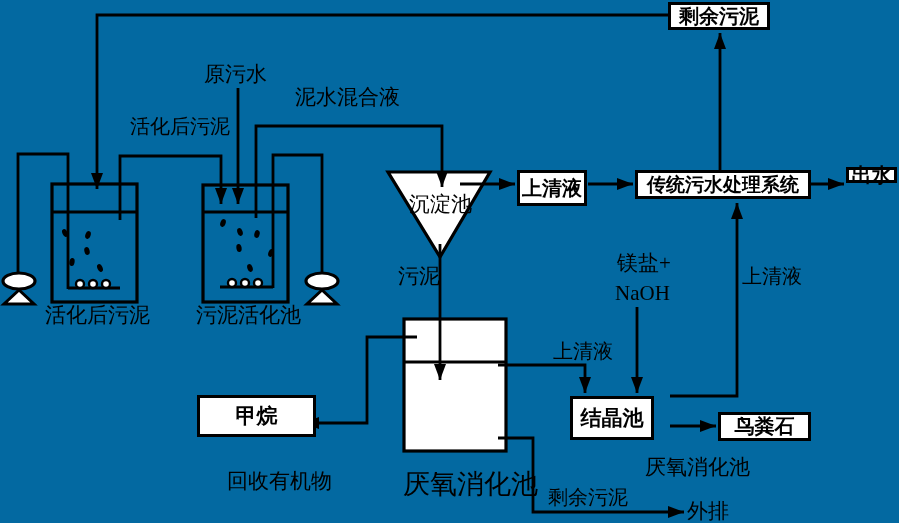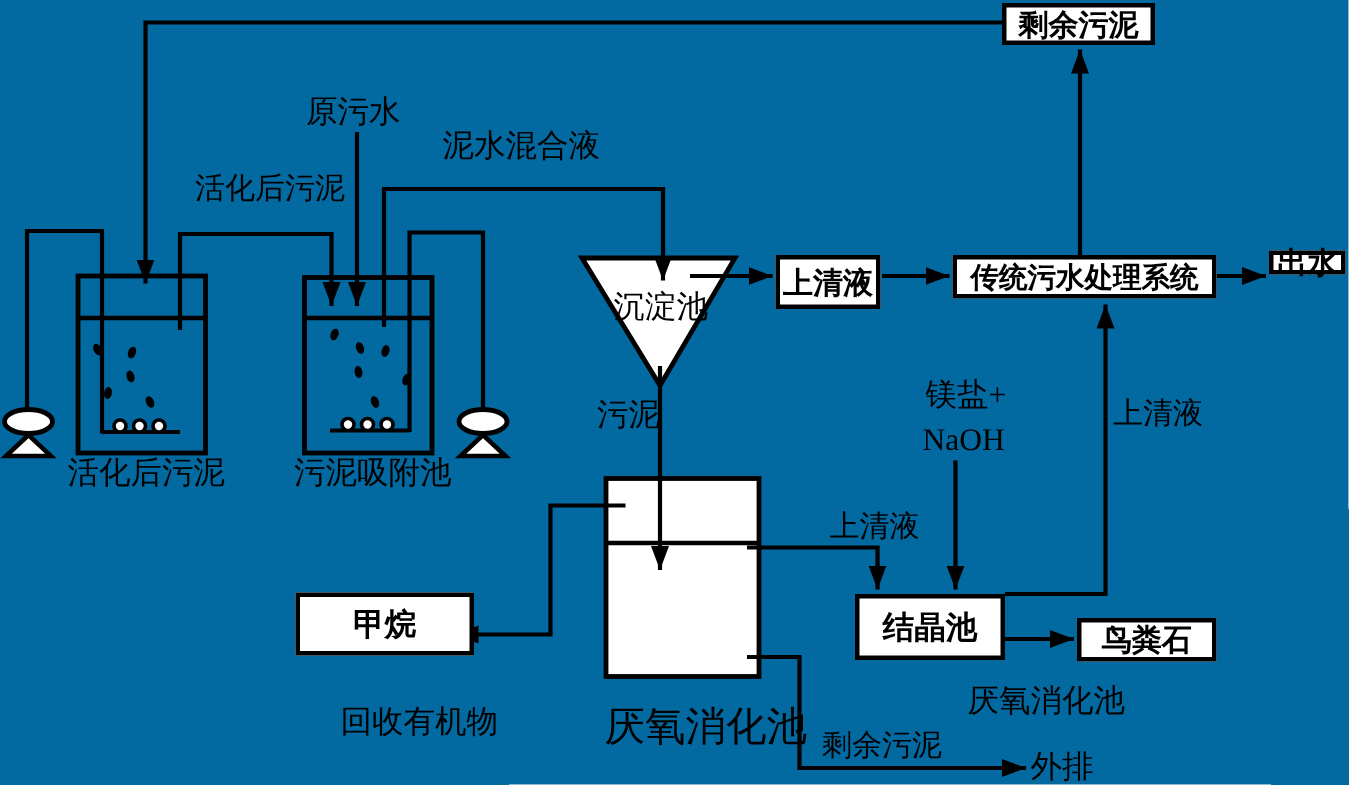--- a/index.html
+++ b/index.html
@@ -91,28 +91,28 @@
     <polyline points="670,396 737,396 737,203" fill="none" stroke="#000" stroke-width="2.8" marker-end="url(#arw)"></polyline>
     <polyline points="670,426 716,426" fill="none" stroke="#000" stroke-width="2.8" marker-end="url(#arw)"></polyline>
     <polyline points="498,438 533,438 533,512 684,512" fill="none" stroke="#000" stroke-width="2.8" marker-end="url(#arw)"></polyline>
   </svg>
 
   <div class="bx" style="left:668px;top:2px;width:102px;height:28px;font-size:20px">剩余污泥</div>
   <div class="bx" style="left:517px;top:170px;width:70px;height:36px;font-size:20px">上清液</div>
   <div class="bx" style="left:635px;top:170px;width:176px;height:29px;font-size:19px">传统污水处理系统</div>
   <div class="bx" style="left:846px;top:167px;width:51px;height:16px;font-size:20px">出水</div>
   <div class="bx" style="left:197px;top:395px;width:119px;height:42px;font-size:21px">甲烷</div>
-  <div class="bx" style="left:570px;top:396px;width:100px;height:44px;font-size:21px">结晶池</div>
+  <div class="bx" style="left:570px;top:396px;width:84px;height:44px;font-size:21px">结晶池</div>
   <div class="bx" style="left:718px;top:412px;width:93px;height:29px;font-size:20px">鸟粪石</div>
 
   <div class="lbl" style="left:204px;top:63px;font-size:21px">原污水</div>
   <div class="lbl" style="left:295px;top:86px;font-size:21px">泥水混合液</div>
   <div class="lbl" style="left:130px;top:116px;font-size:20px">活化后污泥</div>
   <div class="lbl" style="left:45px;top:304px;font-size:21px">活化后污泥</div>
-  <div class="lbl" style="left:196px;top:304px;font-size:21px">污泥吸附池</div>
+  <div class="lbl" style="left:196px;top:304px;font-size:21px">污泥活化池</div>
   <div class="lbl" style="left:409px;top:193px;font-size:21px">沉淀池</div>
   <div class="lbl" style="left:398px;top:265px;font-size:21px">污泥</div>
   <div class="lbl" style="left:617px;top:252px;font-size:21px">镁盐+</div>
   <div class="lbl" style="left:615px;top:282px;font-size:21px">NaOH</div>
   <div class="lbl" style="left:742px;top:266px;font-size:20px">上清液</div>
   <div class="lbl" style="left:553px;top:341px;font-size:20px">上清液</div>
   <div class="lbl" style="left:403px;top:470px;font-size:27px">厌氧消化池</div>
   <div class="lbl" style="left:227px;top:470px;font-size:21px">回收有机物</div>
   <div class="lbl" style="left:645px;top:456px;font-size:21px">厌氧消化池</div>
   <div class="lbl" style="left:548px;top:487px;font-size:20px">剩余污泥</div>

